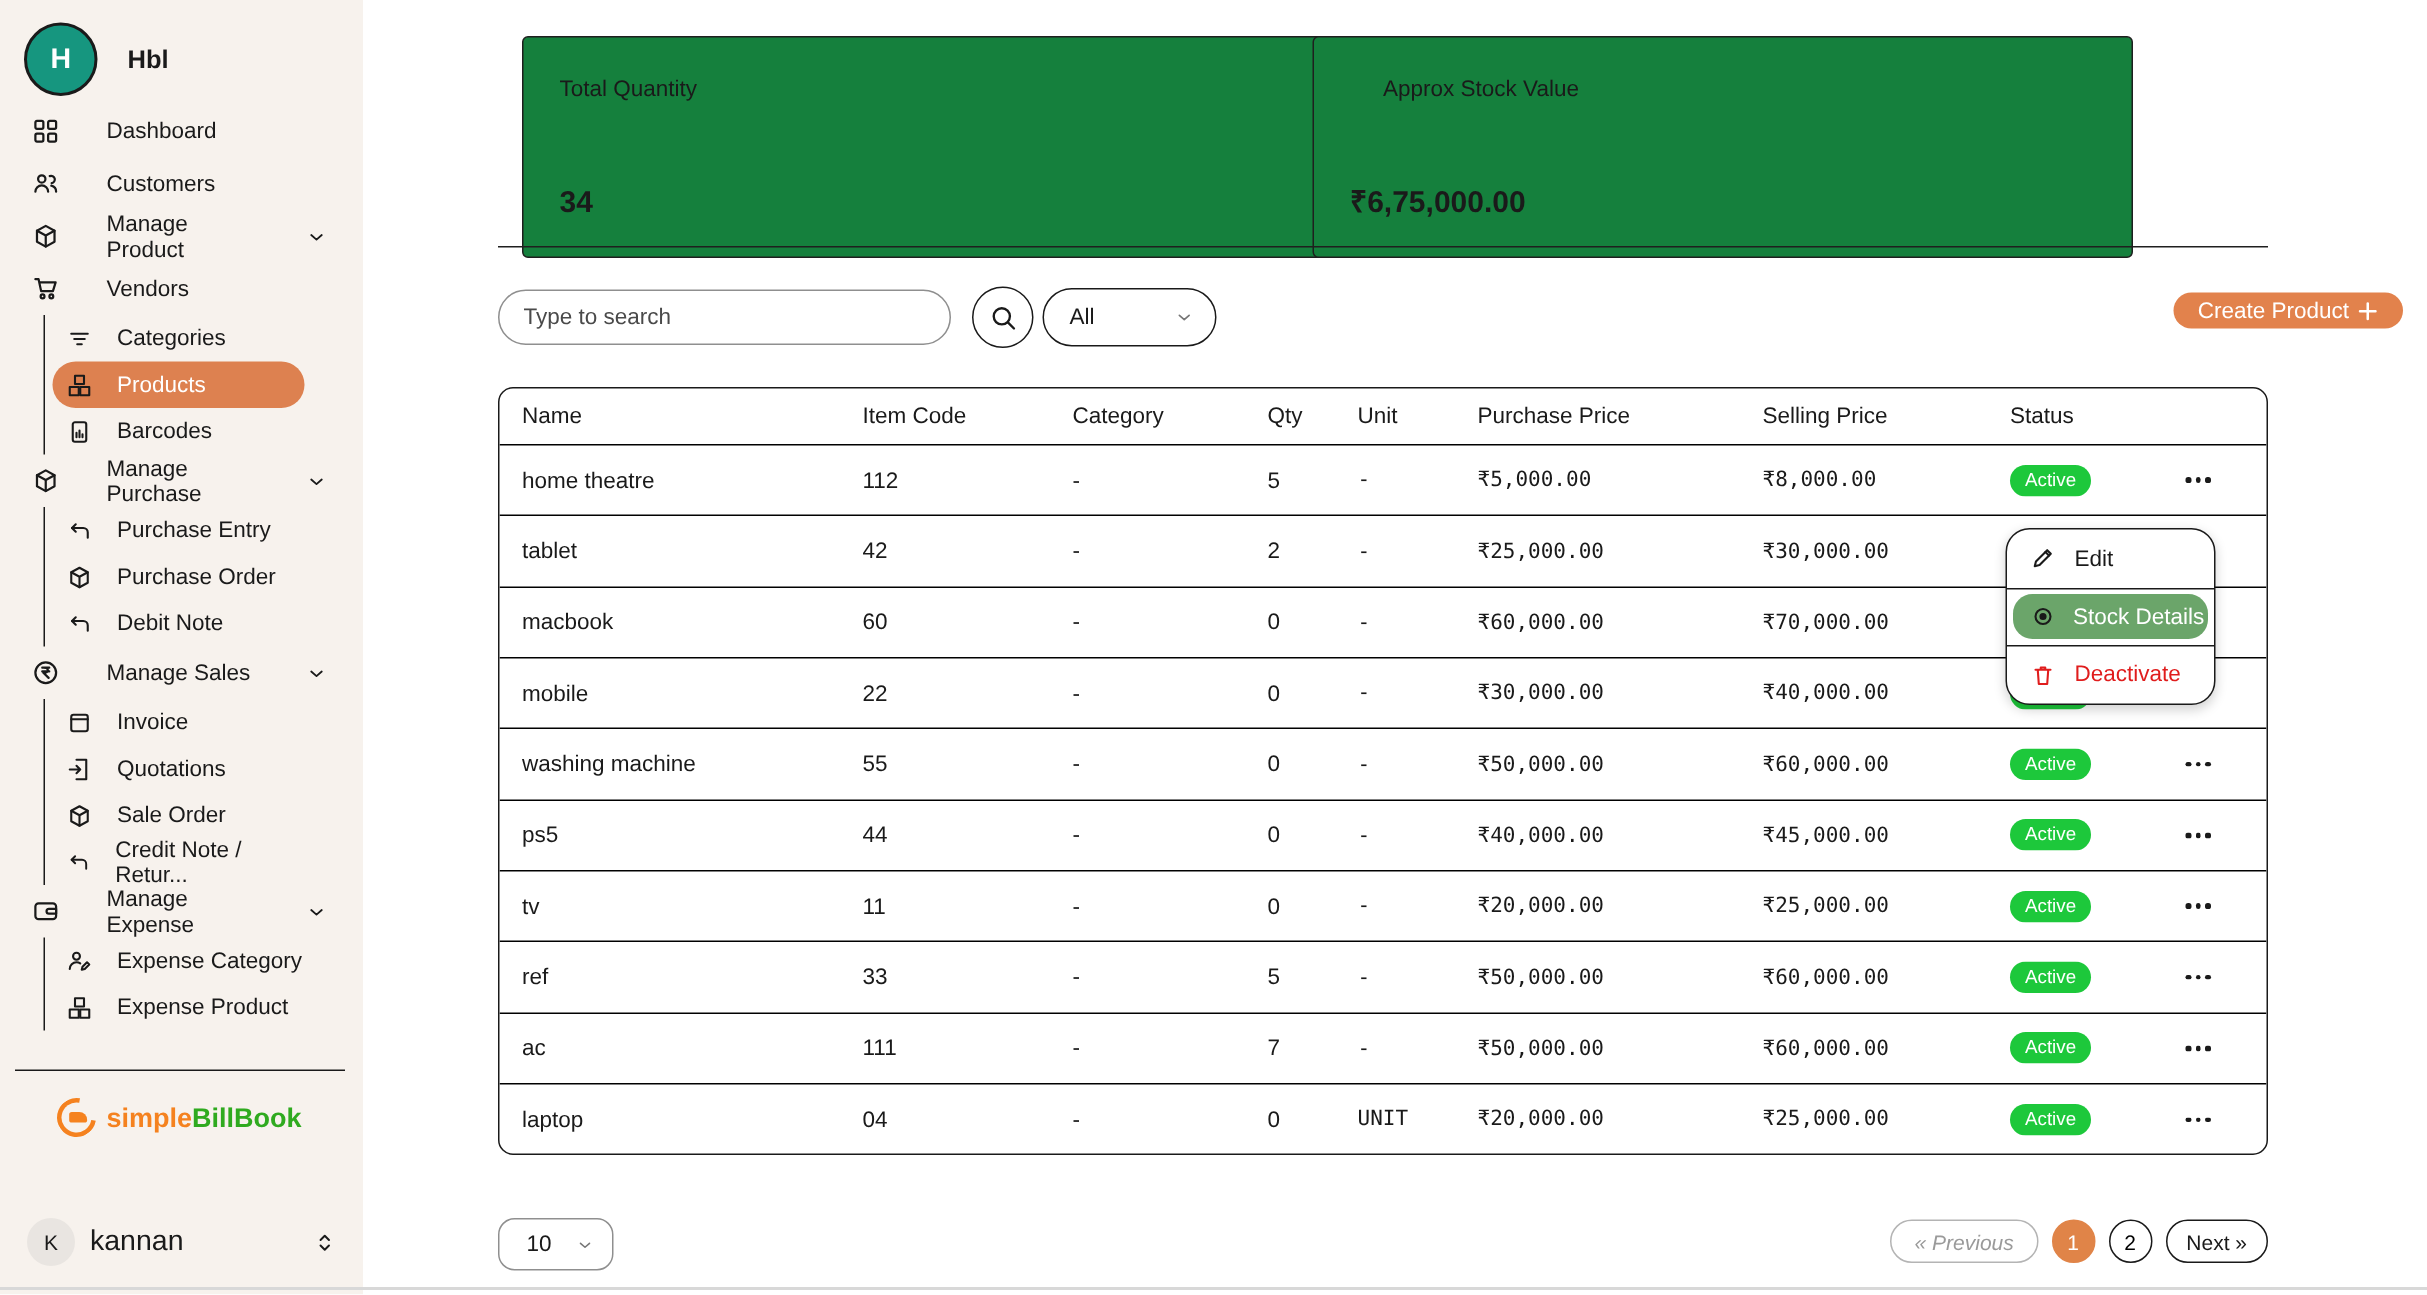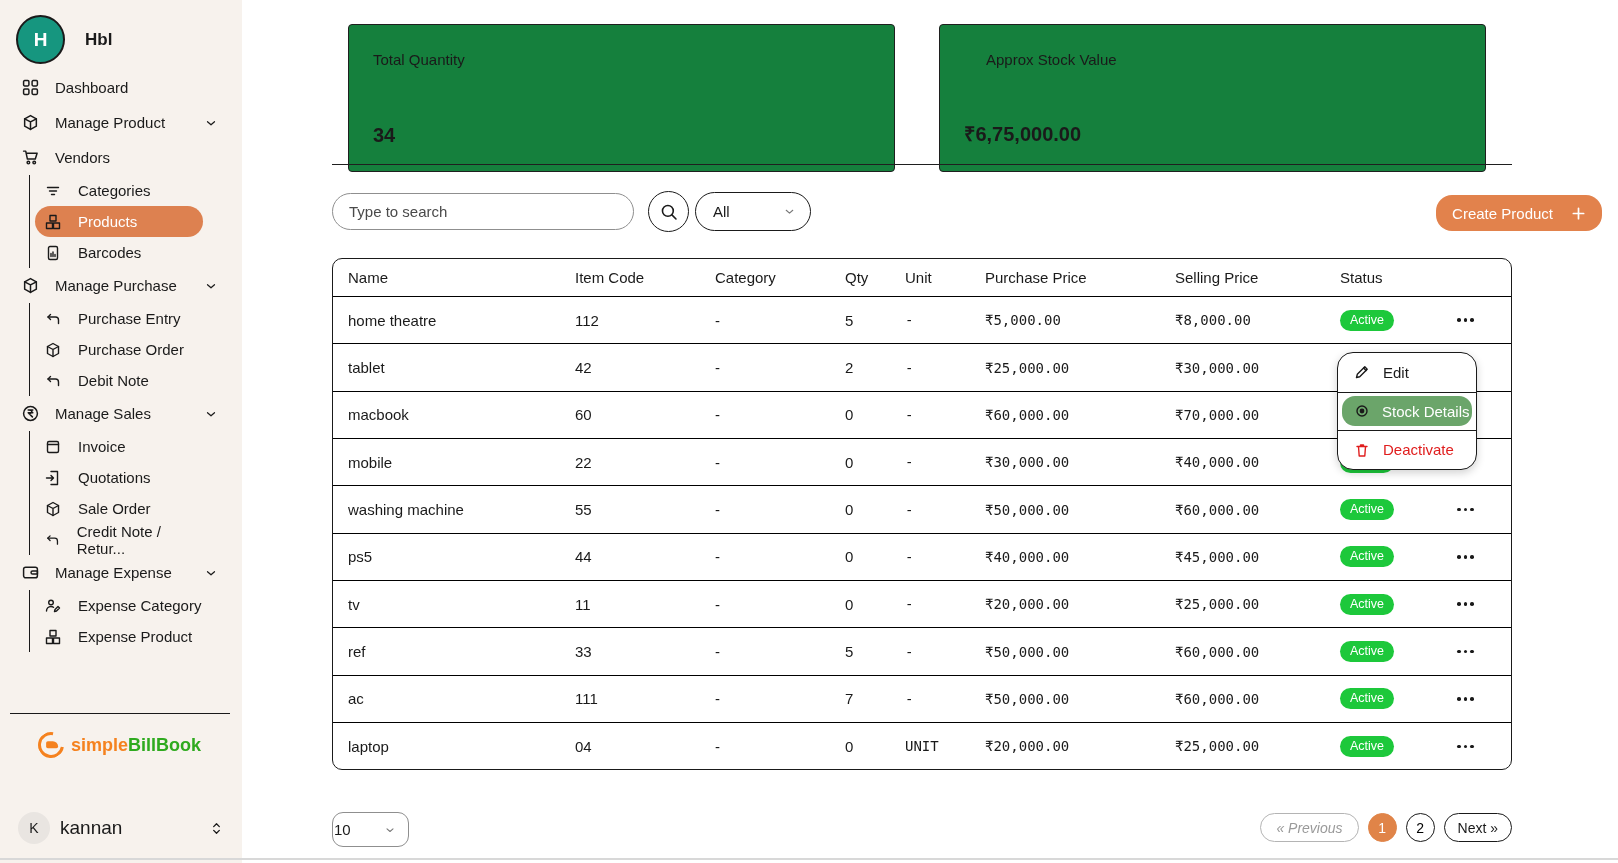--- a/index.html
+++ b/index.html
@@ -7,21 +7,21 @@
     font-family:"Liberation Sans", sans-serif; color:#1a1a1a; }
   .stage { position:relative; width:1618px; height:863px; background:#ffffff; }
 
   
   .sidebar { position:absolute; left:0; top:0; width:242px; height:863px; background:#f7f2ed; }
   .ws { position:absolute; left:16px; top:15px; display:flex; align-items:center; gap:20px; }
   .ws-avatar { width:49px; height:49px; border-radius:50%; background:#16967f; border:2px solid #1a1a1a;
     color:#fff; font-weight:bold; font-size:19px; display:flex; align-items:center; justify-content:center; }
   .ws-name { font-weight:bold; font-size:17px; }
   .nav { position:absolute; left:0; top:70px; width:242px; }
-  .nav-item { display:flex; align-items:center; gap:16px; height:35px; padding:0 24px 0 22px;
+  .nav-item { display:flex; align-items:center; gap:32px; height:35px; padding:0 24px 0 22px;
     font-size:15px; cursor:pointer; }
   .nav-item svg { flex:0 0 auto; }
   .nav-item .grow { flex:1; }
   .submenu { margin-left:29px; border-left:1.5px solid #1a1a1a; }
   .sub-item { display:flex; align-items:center; gap:17px; height:31px; margin:0 39px 0 5px;
     padding:0 0 0 10px; font-size:15px; cursor:pointer; border-radius:16px; }
   .sub-item.active { background:#dd8150; color:#ffffff; }
   .side-divider { position:absolute; left:10px; top:713px; width:220px; height:0; border-top:1.5px solid #1a1a1a; }
   .logo { position:absolute; left:38px; top:732px; display:flex; align-items:center; gap:7px; }
   .logo-mark { position:relative; width:26px; height:26px; border:3px solid #f5821f; border-radius:50%;
@@ -33,37 +33,37 @@
   .logo-text .p2 { color:#2faa1f; }
   .user-row { position:absolute; left:18px; top:812px; width:206px; display:flex; align-items:center; gap:10px; }
   .user-avatar { width:32px; height:32px; border-radius:50%; background:#e9e5e1; font-size:14px;
     display:flex; align-items:center; justify-content:center; }
   .user-name { font-size:19px; flex:1; }
 
   
   .main { position:absolute; left:242px; top:0; width:1376px; height:863px; background:#fff; }
   .card { position:absolute; top:24px; height:148px; width:547px; background:#15803d;
     border:1.5px solid #1f1f1f; border-radius:4px; padding:26px 24px; }
-  .card1 { left:106px; } .card2 { left:697px;padding-left:46px; }
+  .card1 { left:106px; } .card2 { left:633px;padding-left:46px; }
   .card-label { font-size:15px; }
   .card-value { position:absolute; left:24px; bottom:24px; font-size:20px; font-weight:bold; }
   .cards-divider { position:absolute; left:90px; top:164px; width:1180px; border-top:1.5px solid #1f1f1f; }
 
   .toolbar { position:absolute; left:90px; top:191px; width:1270px; height:42px; }
   .search-input { position:absolute; left:0; top:2px; width:302px; height:37px; border:1px solid #8f8f8f;
     border-radius:19px; padding:0 16px; font-size:15px; font-family:"Liberation Sans",sans-serif;
     color:#333; background:#fff; outline:none; }
   .search-input::placeholder { color:#4a4a4a; opacity:1; }
   .search-btn { position:absolute; left:316px; top:0; width:41px; height:41px; border-radius:50%;
     border:1.5px solid #1a1a1a; background:#fff; display:flex; align-items:center; justify-content:center; cursor:pointer; }
   .filter-select { position:absolute; left:363px; top:1px; width:116px; height:39px; border:1.5px solid #1a1a1a;
     border-radius:20px; background:#fff; display:flex; align-items:center; justify-content:space-between;
     padding:0 14px 0 17px; font-size:15px; cursor:pointer; }
-  .create-btn { position:absolute; right:0; top:4px; height:36px; padding:0 16px; background:#e2824c;
-    border:none; border-radius:16px; color:#fff; font-size:15px; display:flex; align-items:center; gap:18px;
+  .create-btn { position:absolute; right:0; top:4px; height:24px; padding:0 16px; background:#e2824c;
+    border:none; border-radius:16px; color:#fff; font-size:15px; display:flex; align-items:center; gap:5px;
     cursor:pointer; font-family:"Liberation Sans",sans-serif; }
 
   
   .table { position:absolute; left:90px; top:258px; width:1180px; height:512px;
     border:1.5px solid #1a1a1a; border-radius:10px; background:#fff; overflow:hidden; }
   .tr { display:grid; grid-template-columns:227px 140px 130px 60px 80px 190px 165px 95px 1fr;
     align-items:center; height:47.35px; border-top:1px solid #000000; }
   .tr.head { height:37px; border-top:none; }
   .td, .th { padding-left:15px; font-size:15px; white-space:nowrap; overflow:hidden; }
   .mono { font-family:"DejaVu Sans Mono","Liberation Mono",monospace; font-size:14px; }
@@ -80,21 +80,21 @@
     font-size:15px; border-top:1px solid #1a1a1a; cursor:pointer; }
   .menu-item:first-child { border-top:none; }
   .menu-item.hl { position:relative; border-top:1px solid #1a1a1a; padding:0; }
   .hl-pill { margin:4px; flex:1; height:30px; background:#6ba56a; border-radius:13px; color:#fff;
     display:flex; align-items:center; gap:12px; padding-left:12px; }
   .menu-item.danger { color:#e01d1d; }
 
   
   .pagesize { position:absolute; left:90px; top:812px; width:77px; height:35px; border:1px solid #8f8f8f;
     border-radius:11px; background:#fff; display:flex; align-items:center; justify-content:space-between;
-    padding:0 12px 0 1px; font-size:15px; cursor:pointer; }
+    padding:0 12px 0 18px; font-size:15px; cursor:pointer; }
   .pager { position:absolute; right:106px; top:813px; display:flex; align-items:center; gap:9px; }
   .pg-prev { height:29px; padding:0 15px; border:1px solid #b4b4b4; border-radius:15px; background:#fff;
     color:#9a9a9a; font-size:14px; display:flex; align-items:center; cursor:pointer;
     font-family:"Liberation Sans",sans-serif;font-style:italic; }
   .pg-num { width:29px; height:29px; border-radius:50%; display:flex; align-items:center; justify-content:center;
     font-size:14px; cursor:pointer; background:#fff; border:1.5px solid #1a1a1a;
     font-family:"Liberation Sans",sans-serif; }
   .pg-num.active { background:#e08448; border-color:#e08448; color:#fff; }
   .pg-next { height:29px; padding:0 13px; border:1.5px solid #1a1a1a; border-radius:15px; background:#fff;
     color:#1a1a1a; font-size:14px; display:flex; align-items:center; cursor:pointer;
@@ -122,20 +122,29 @@
         <svg class="ic" width="17" height="17" viewBox="0 0 16 16">
             <rect x="1.5" y="1.5" width="5" height="5" rx="1"></rect>
             <rect x="9.5" y="1.5" width="5" height="5" rx="1"></rect>
             <rect x="1.5" y="9.5" width="5" height="5" rx="1"></rect>
             <rect x="9.5" y="9.5" width="5" height="5" rx="1"></rect>
           </svg>
         <span class="grow">Dashboard</span>
       </div>
       <div class="nav-item">
         <svg class="ic" width="17" height="17" viewBox="0 0 16 16">
+            <circle cx="5.5" cy="5" r="2.3"></circle>
+            <path d="M1.5 13c0-2.2 1.8-4 4-4s4 1.8 4 4"></path>
+            <path d="M10.5 3.2a2.3 2.3 0 1 1 1.2 4.4"></path>
+            <path d="M11.5 9.2c1.8.4 3 2 3 3.8"></path>
+          </svg>
+        <span class="grow">Customers</span>
+      </div>
+      <div class="nav-item">
+        <svg class="ic" width="17" height="17" viewBox="0 0 16 16">
             <path d="M8 1.5l5.5 3v7L8 14.5l-5.5-3v-7z"></path>
             <path d="M2.5 4.5L8 7.5l5.5-3M8 7.5v7"></path>
           </svg>
         <span class="grow">Manage Product</span>
         <svg class="ic" width="14" height="14" viewBox="0 0 16 16">
             <path d="M4 6.5l4 3.5 4-3.5"></path>
           </svg>
       </div>
 
       <div class="nav-item">

